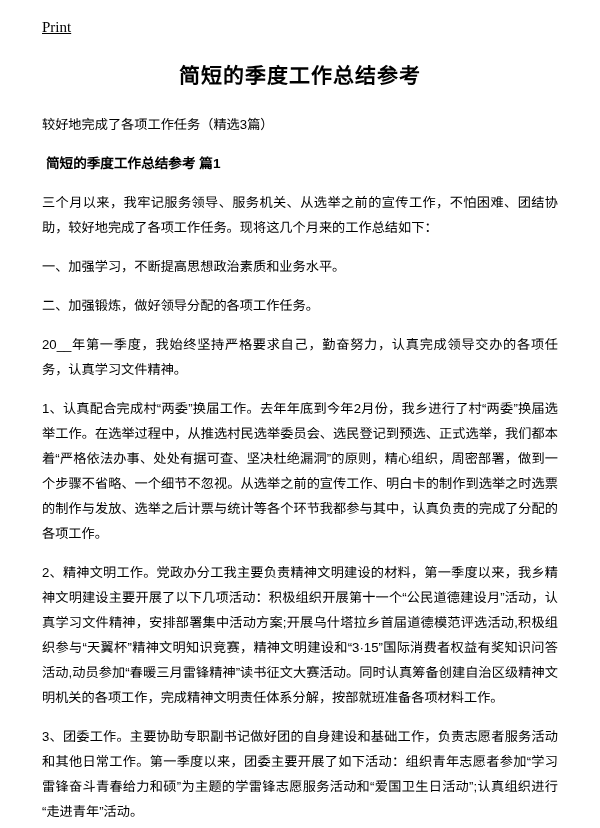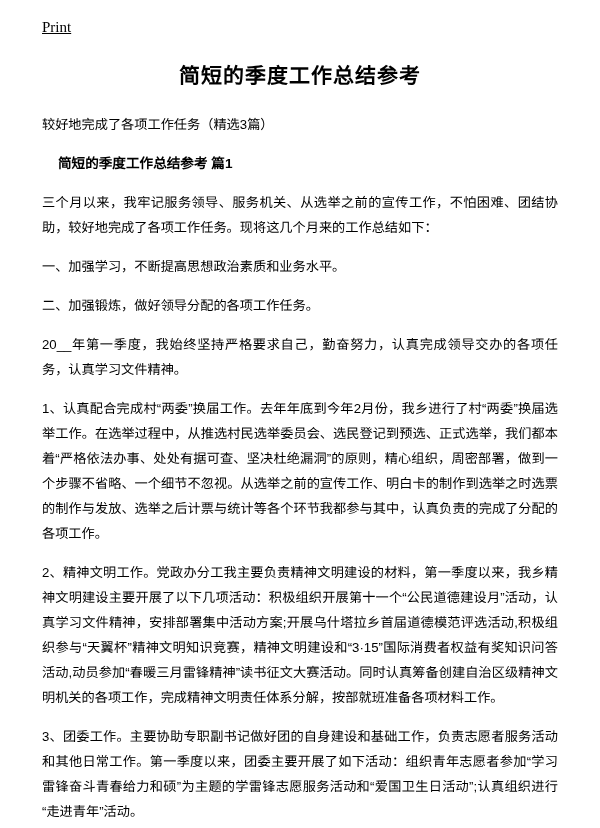--- a/index.html
+++ b/index.html
@@ -55,21 +55,21 @@
   }
   p.subtitle {
     font-size: 13.2px;
     line-height: 25px;
     margin: 0 0 14px 0;
   }
   p.section-head {
     font-size: 13.6px;
     line-height: 25px;
     font-weight: bold;
-    margin: 0 0 14px 16px;
+    margin: 0 0 14px 4px;
   }
 </style>
 </head>
 <body>
 
 <div class="page">
 
   <a class="print-link" href="#">Print</a>
 
   <div class="content">

